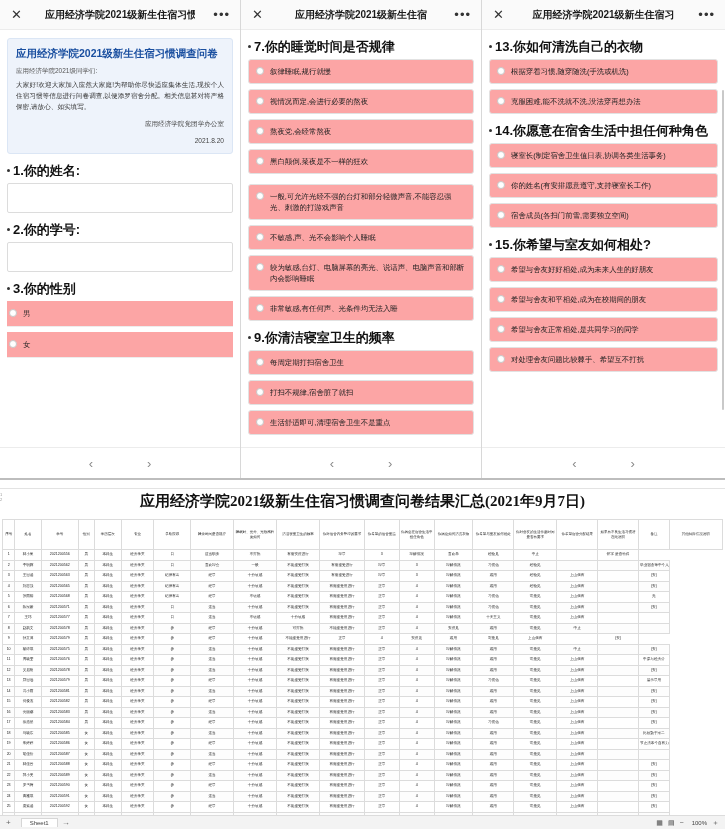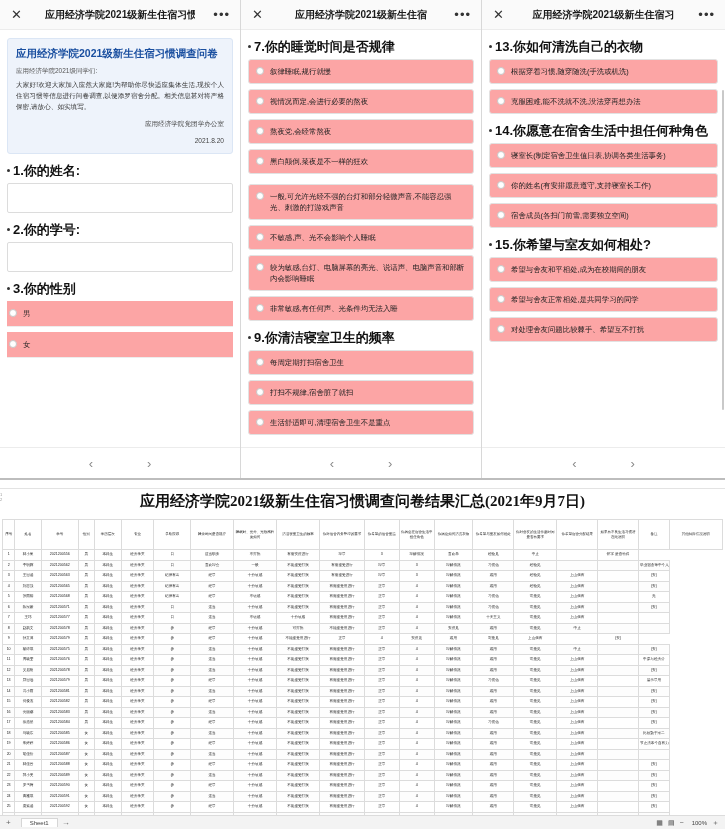--- a/index.html
+++ b/index.html
@@ -444,20 +444,24 @@
         <div class="opt">
             <span class="radio"></span>
             <span class="otext">宿舍成员(各扫门前雪,需要独立空间)</span>
           </div>
       </div>
 
       <div class="q-block">
         <div class="q-title">
           <span class="dot"></span><span>15.</span><span>你希望与室友如何相处?</span>
         </div>
+        <div class="opt">
+            <span class="radio"></span>
+            <span class="otext">希望与舍友好好相处,成为未来人生的好朋友</span>
+          </div>
         <div class="opt">
             <span class="radio"></span>
             <span class="otext">希望与舍友和平相处,成为在校期间的朋友</span>
           </div>
         <div class="opt">
             <span class="radio"></span>
             <span class="otext">希望与舍友正常相处,是共同学习的同学</span>
           </div>
         <div class="opt">
             <span class="radio"></span>

